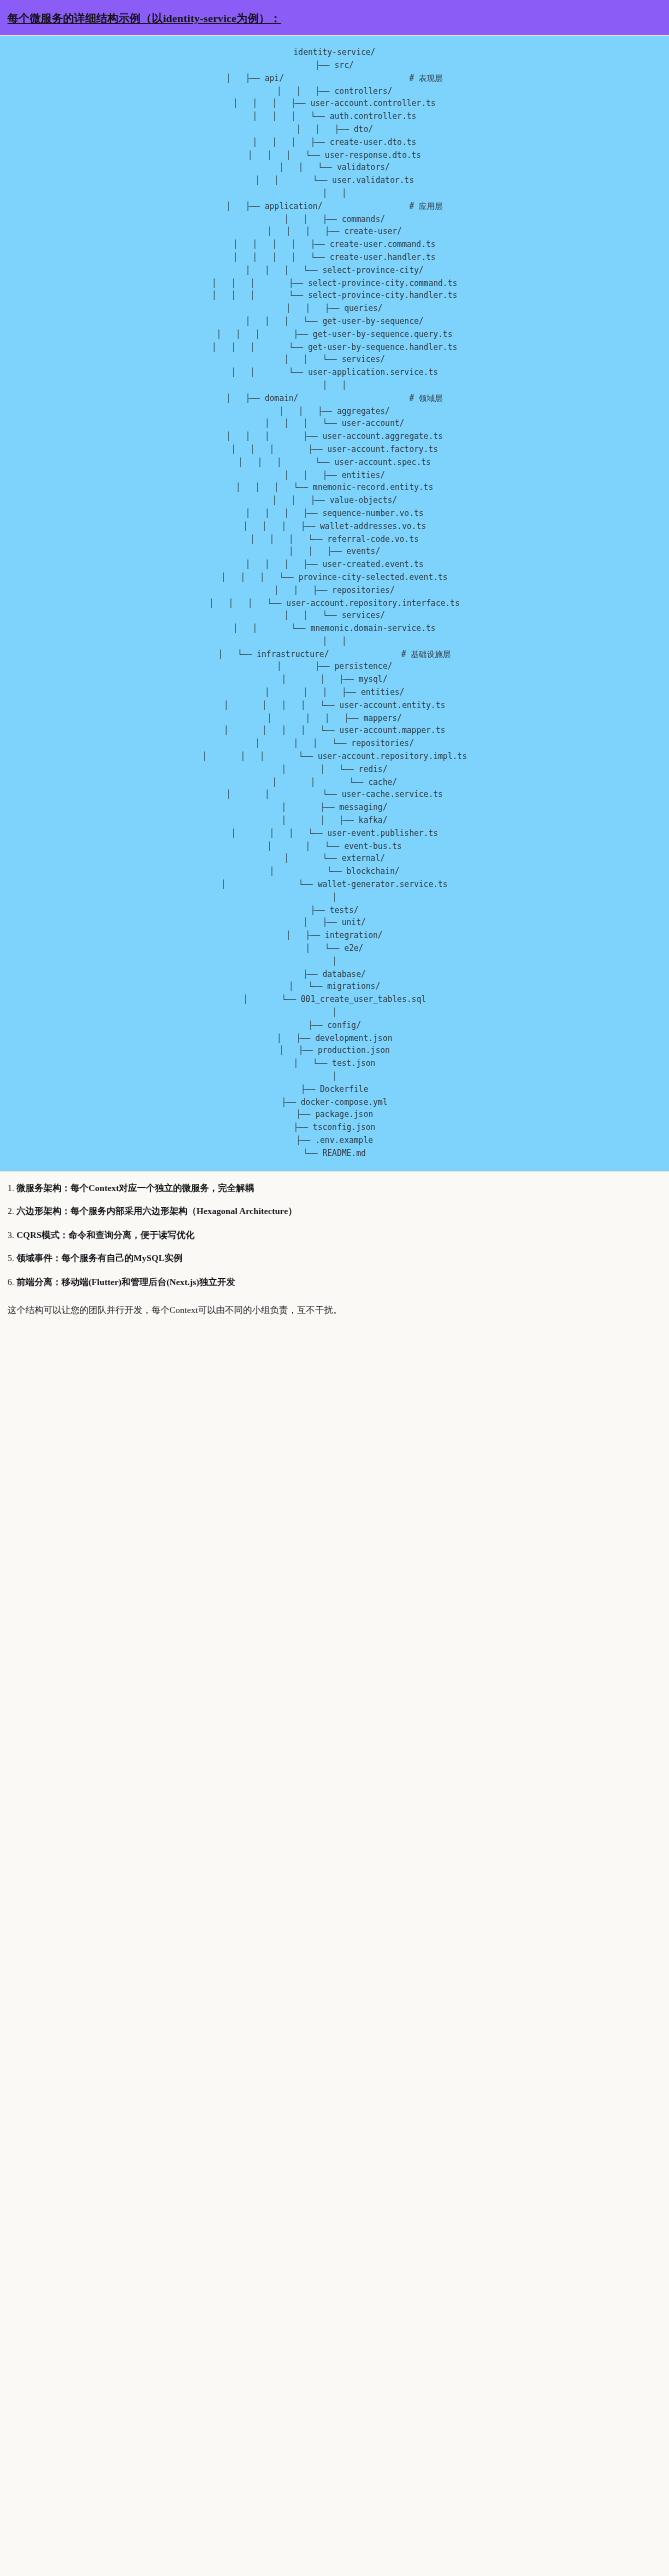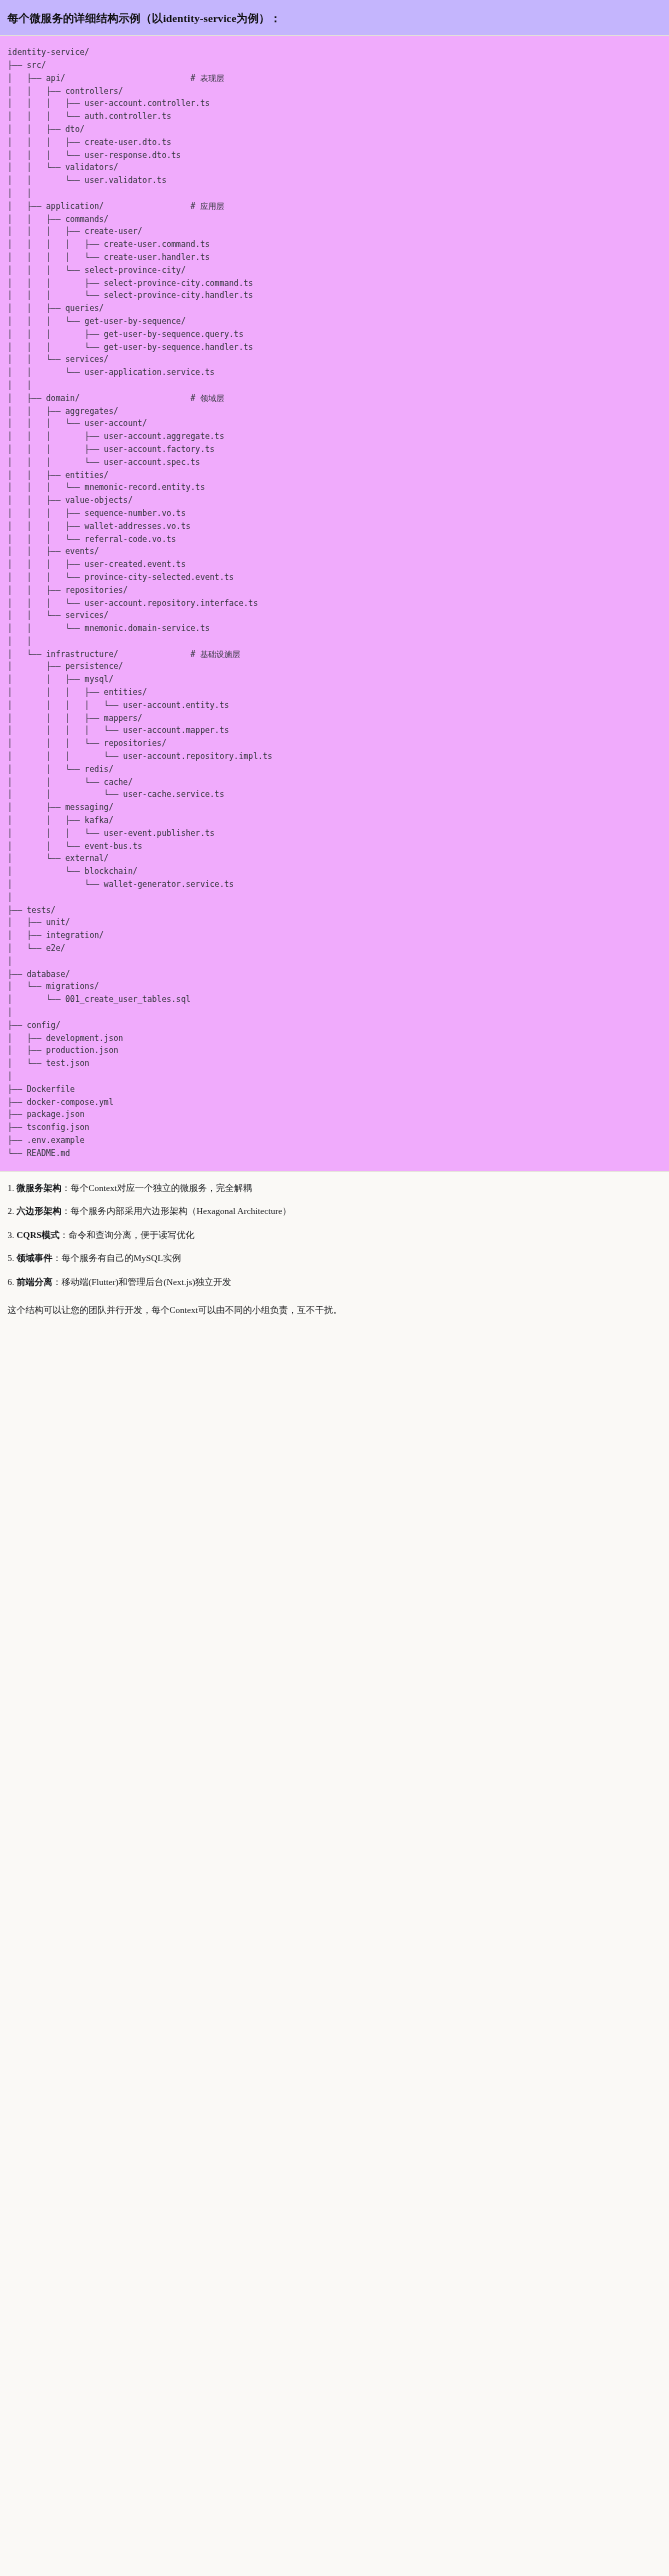--- a/index.html
+++ b/index.html
@@ -18,39 +18,41 @@
     width: 669px;
     box-sizing: border-box;
     background: #faf9f6;
     padding: 0;
   }
 
   
   .doc-header {
     box-sizing: border-box;
     padding: 11.3px 7.5px 8.8px 7.5px;
-    background: #c4b5fd;
+    background: #8b5cf6;
     border-bottom: 0.6px solid #e2e0d8;
+    text-decoration: underline;
   }
   .doc-header .title {
     font-family: "Liberation Serif", "DejaVu Serif", serif;
     font-weight: bold;
     font-size: 11px;
     line-height: 1.35;
     letter-spacing: 0.1px;
     color: #111111;
     margin: 0;
   }
 
   
   .code-block {
     box-sizing: border-box;
-    background: #f0abfc;
+    background: #7dd3fc;
     padding: 11.3px 7.5px 10px 7.5px;
     border-bottom: 0.6px solid #e6e4dc;
+    text-align: center;
   }
   pre.tree {
     margin: 0;
     font-family: "DejaVu Sans Mono", "Liberation Mono", monospace;
     font-size: 8px;
     line-height: 12.8px;
     color: #2e3338;
     white-space: pre;
     letter-spacing: 0px;
     tab-size: 4;
@@ -82,21 +84,21 @@
     color: #15171a;
   }
   ol.note-list li .num {
     display: inline;
   }
   ol.note-list li .strong {
     font-weight: bold;
     margin-top: 16px;
   }
   ol.note-list li .rest {
-    font-weight: normal;
+    font-weight: bold;
   }
   .closing {
     margin-top: 15px;
     font-size: 9px;
     line-height: 1.55;
     color: #15171a;
   }
 </style>
 </head>
 <body>

